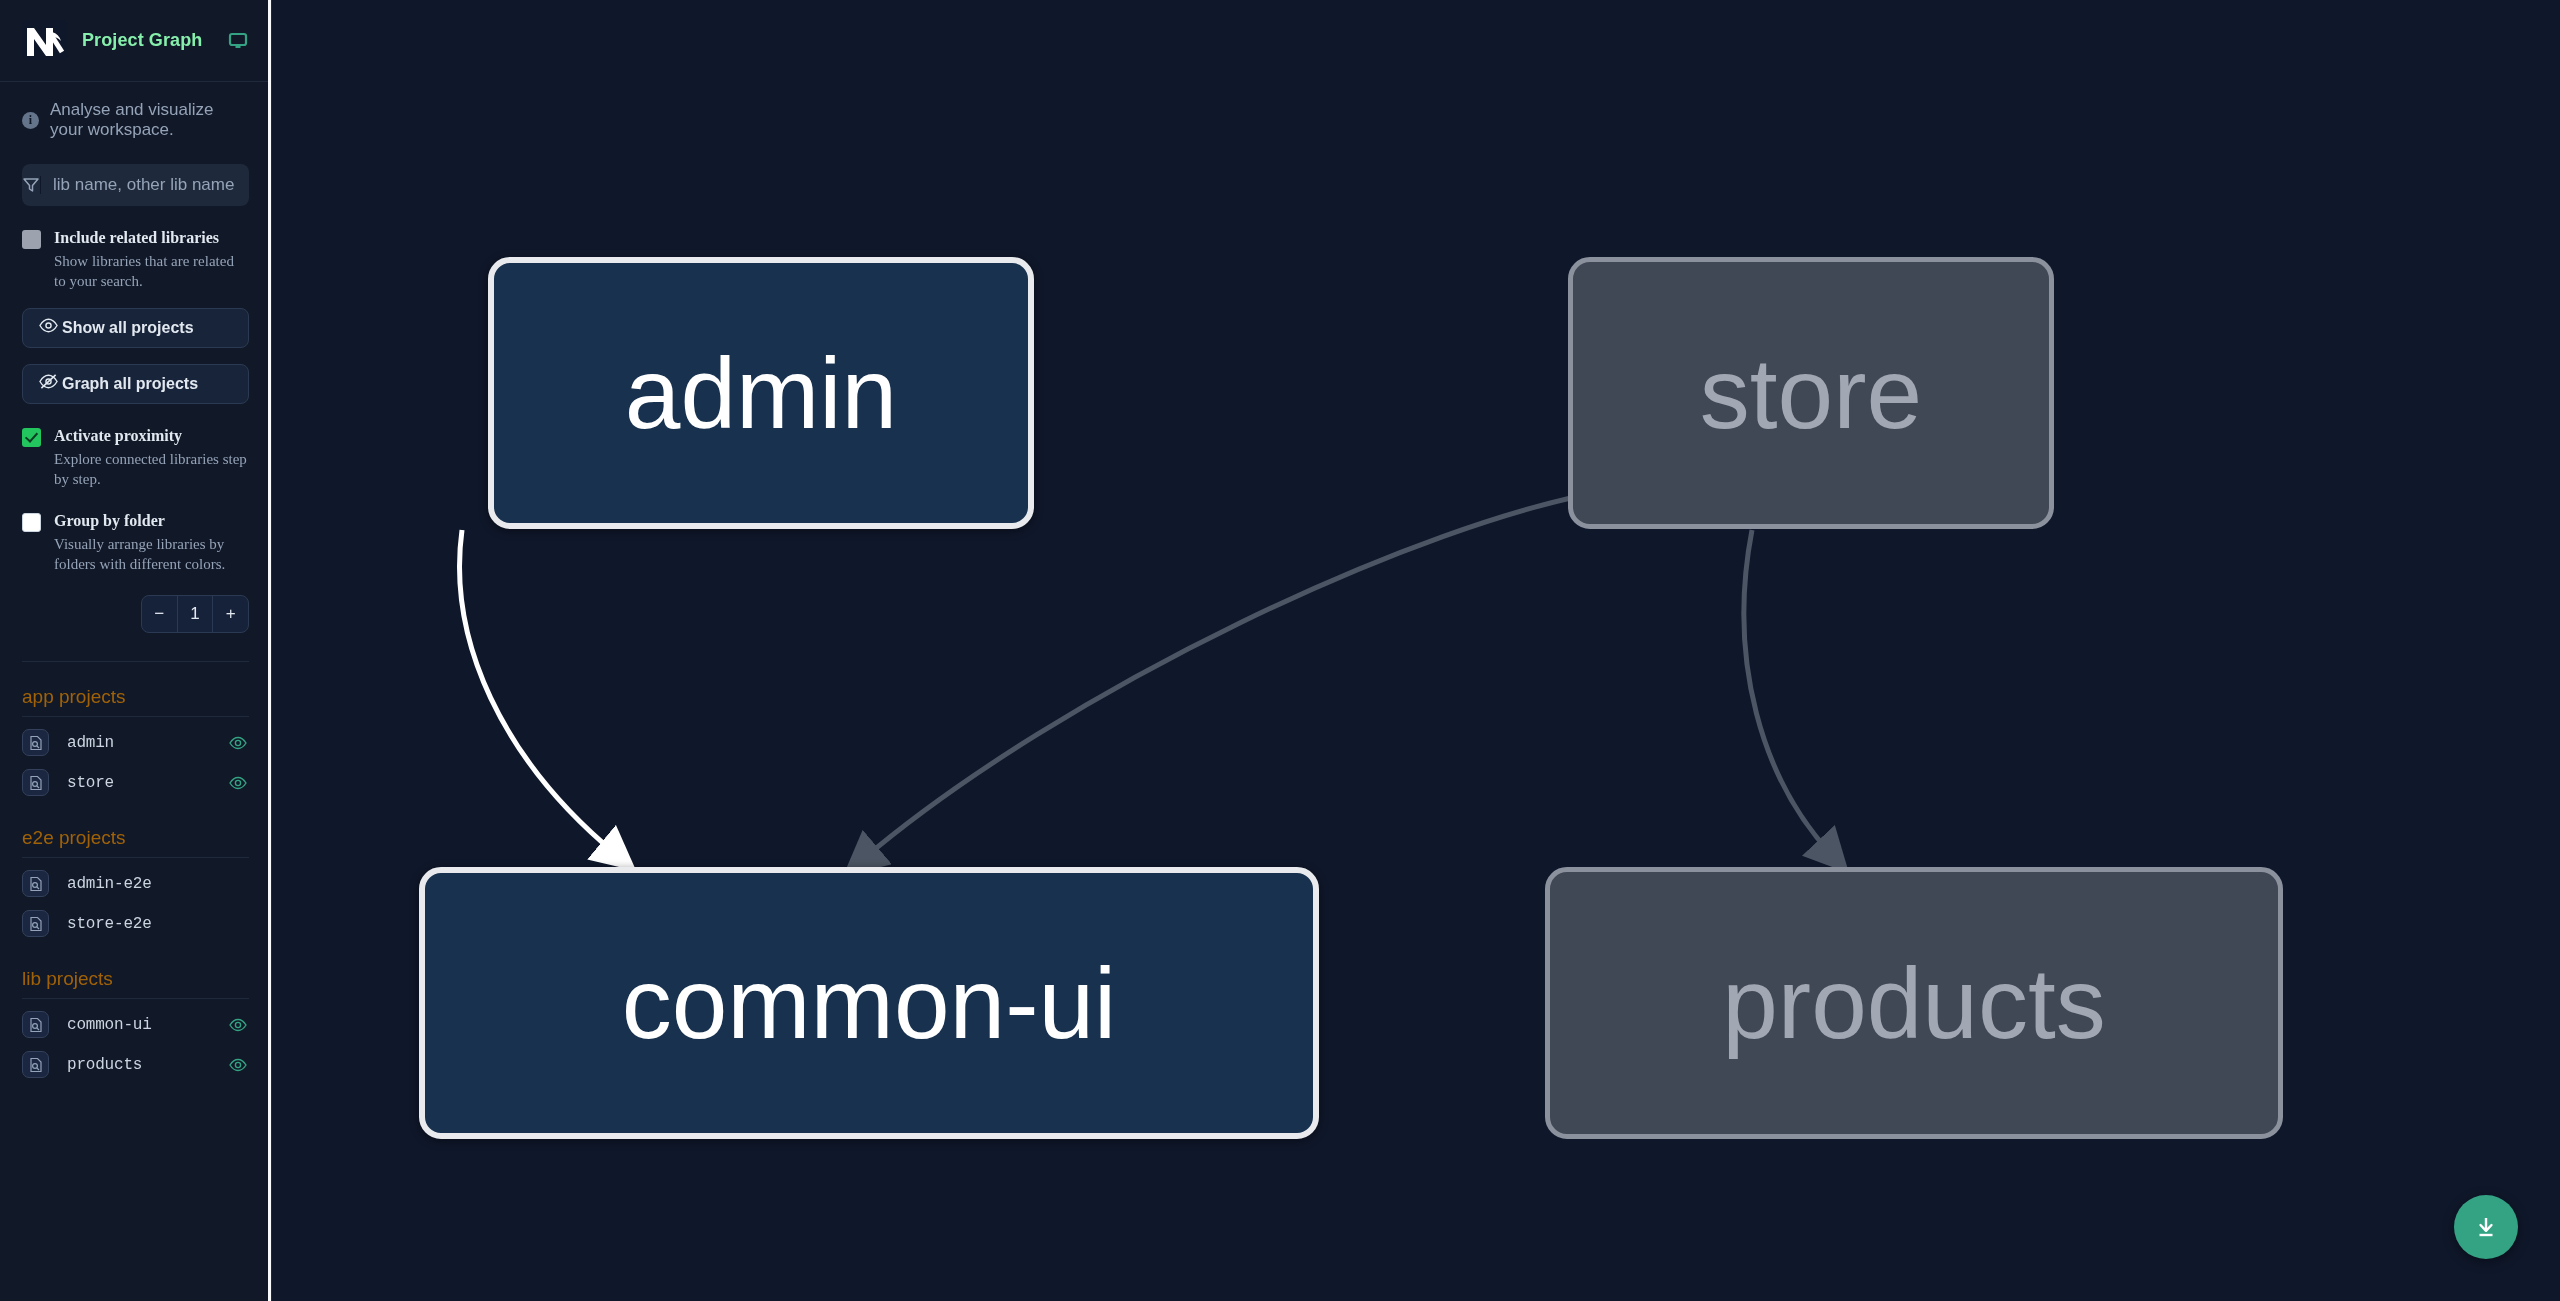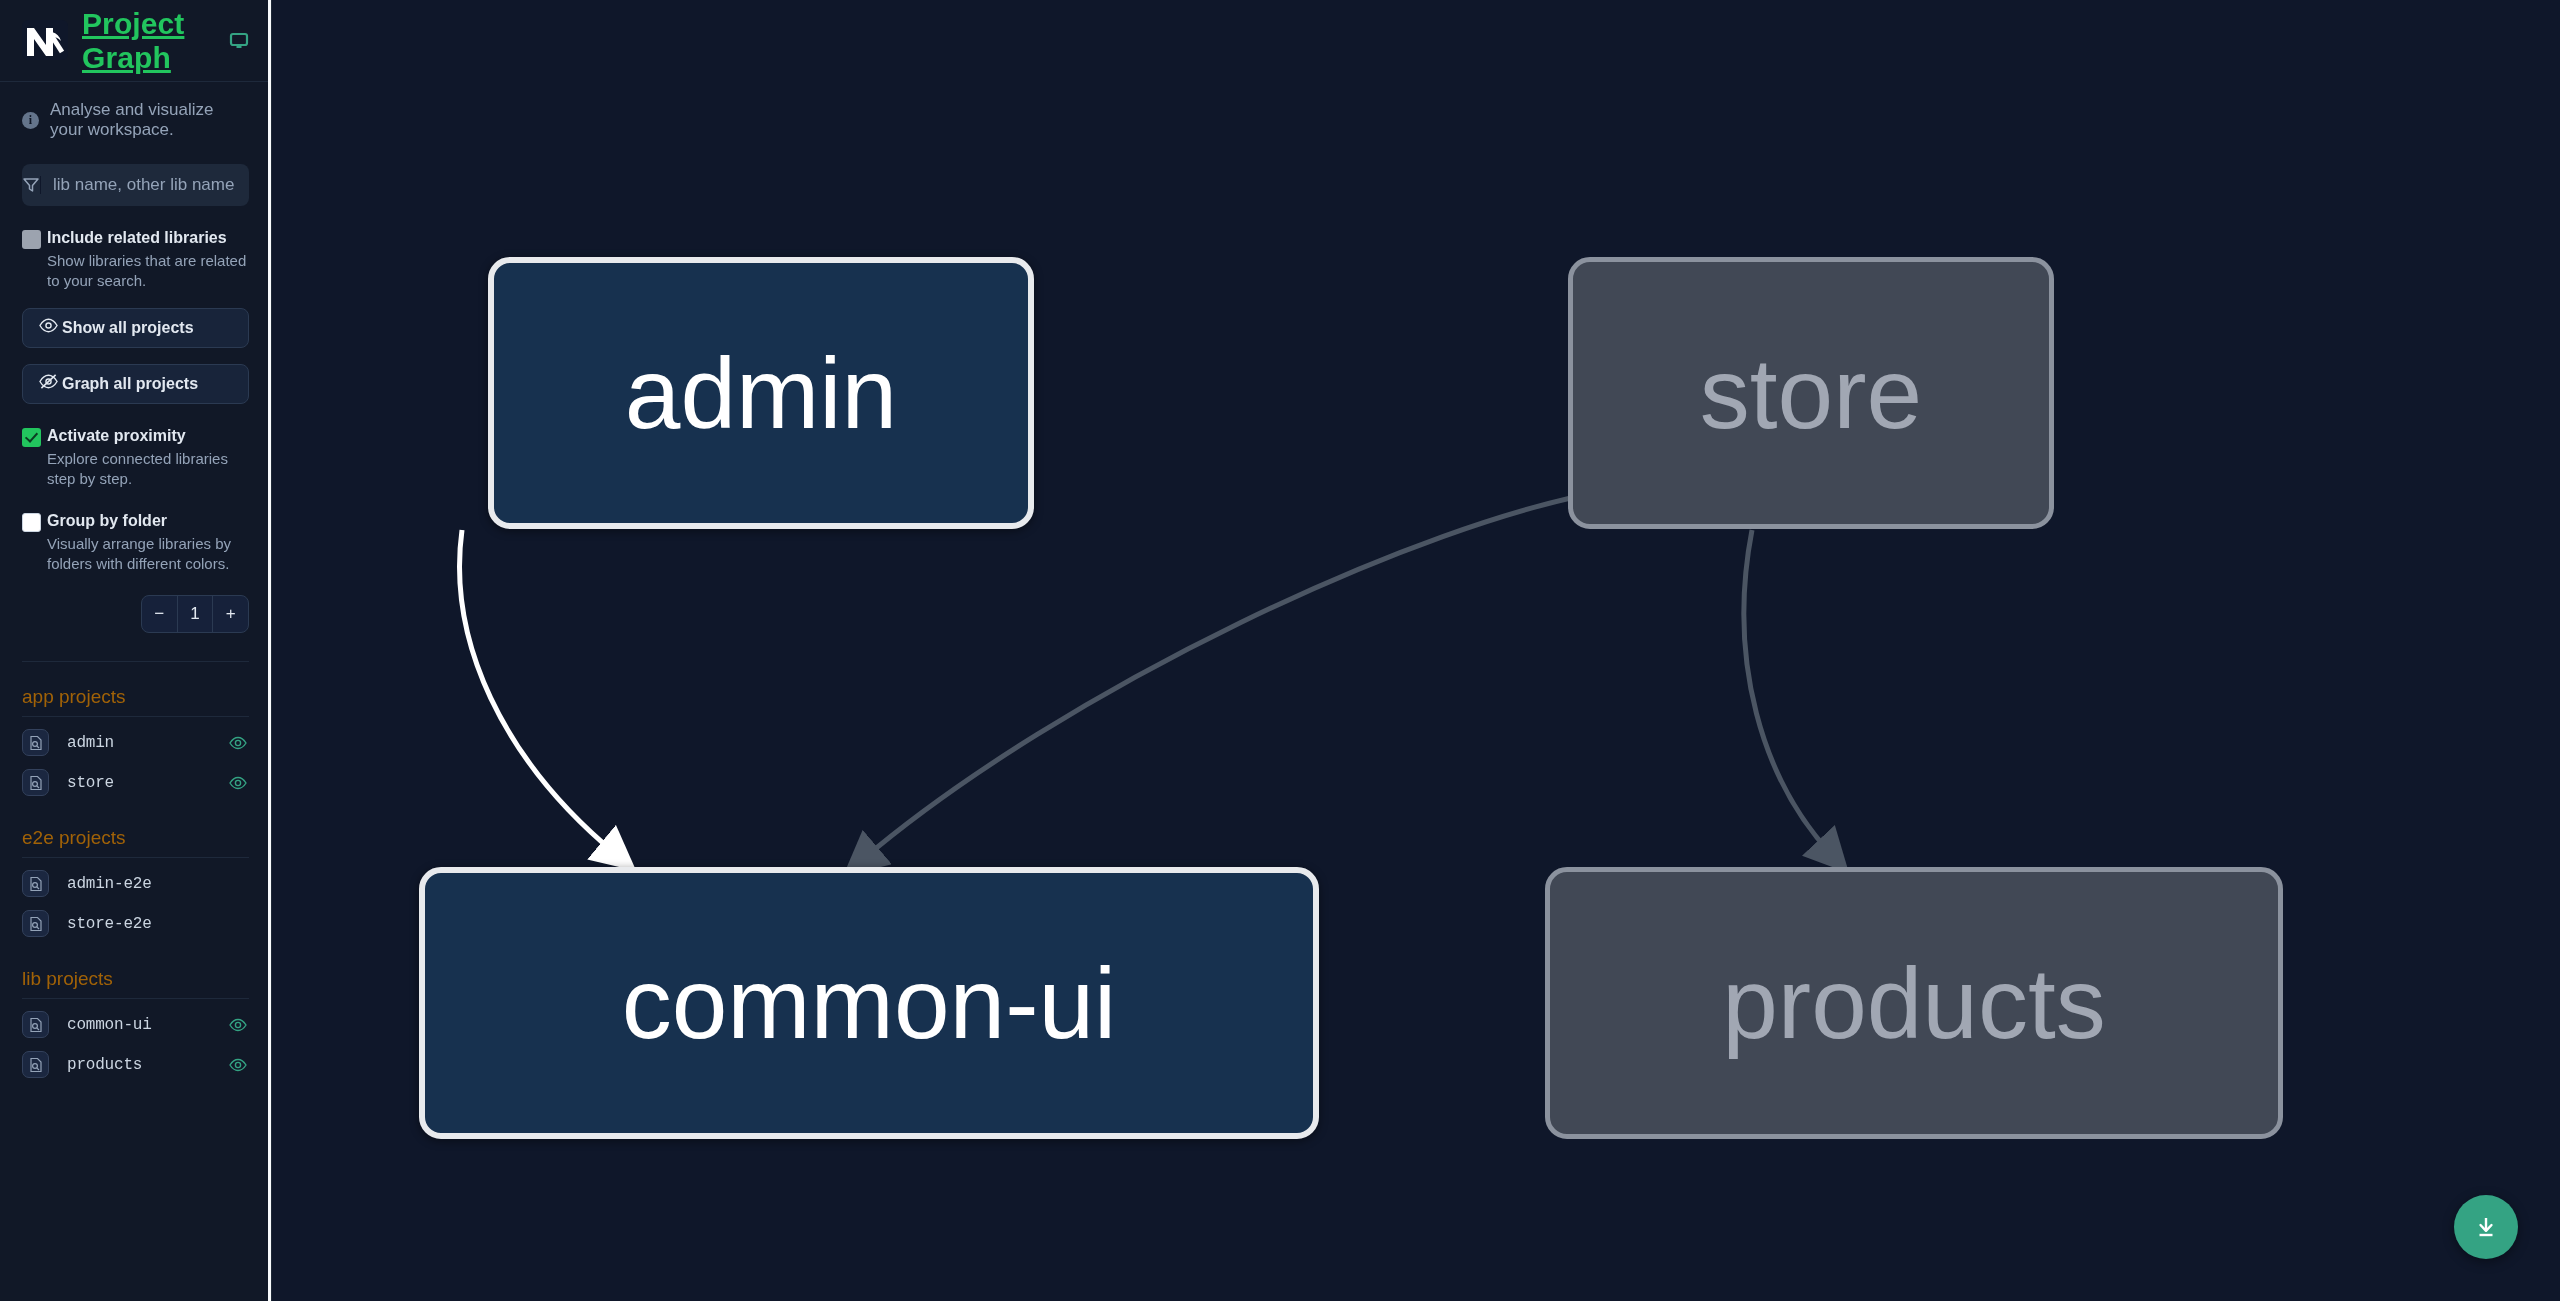--- a/index.html
+++ b/index.html
@@ -20,21 +20,21 @@
     flex: 0 0 272px;
     overflow: hidden;
   }
   .side-scroll { position:absolute; right:0; top:0; width:3px; height:1301px; background:#f8fafc; }
 
   .hdr {
     height: 82px; display: flex; align-items: center; gap: 14px;
     padding: 0 22px; border-bottom: 1px solid #1e293b;
   }
   .nx-logo { width: 46px; height: 46px; position: relative; flex:0 0 46px; }
-  .hdr-title { color: #22c55e; font-size: 30px; font-weight: 700; letter-spacing: .1px; text-decoration: underline; }
+  .hdr-title { color: #86efac; font-size: 18px; font-weight: 700; letter-spacing: .1px; }
   .monitor-icon { margin-left: 12px; display:flex; align-items:center; }
 
   .tagline {
     display: flex; align-items: center; gap: 11px;
     padding: 18px 22px 16px 22px;
     color: #94a3b8; font-size: 17px;
   }
   .info-circle {
     width: 17px; height: 17px; border-radius: 50%;
     background: #64748b; color: #111827; font-size: 12px; font-weight: 700;
@@ -51,21 +51,21 @@
     width: 40px; display:flex; align-items:center; justify-content:center;
     border-right: 1px solid #0f172a;
   }
   .search-input {
     flex: 1; background: transparent; border: 0; outline: none;
     color: #e2e8f0; font-size: 17px; padding: 0 12px;
     font-family: "Liberation Sans", sans-serif;
   }
   .search-input::placeholder { color: #94a3b8; }
 
-  .opt-row { display: flex; gap: 6px; padding: 22px 22px 0 22px; }
+  .opt-row { display: flex; gap: 13px; padding: 22px 22px 0 22px; font-family: Liberation Serif, serif; }
   .cbx {
     width: 19px; height: 19px; flex: 0 0 19px; margin-top: 2px;
     border-radius: 3px; position: relative;
   }
   .cbx.grey  { background: #9ca3af; }
   .cbx.white { background: #ffffff; border: 1px solid #cbd5e1; }
   .cbx.green { background: #22c55e; }
   .cbx.green::after {
     content: ""; position: absolute; left: 6px; top: 2px;
     width: 5px; height: 10px; border: solid #0b3c22;

